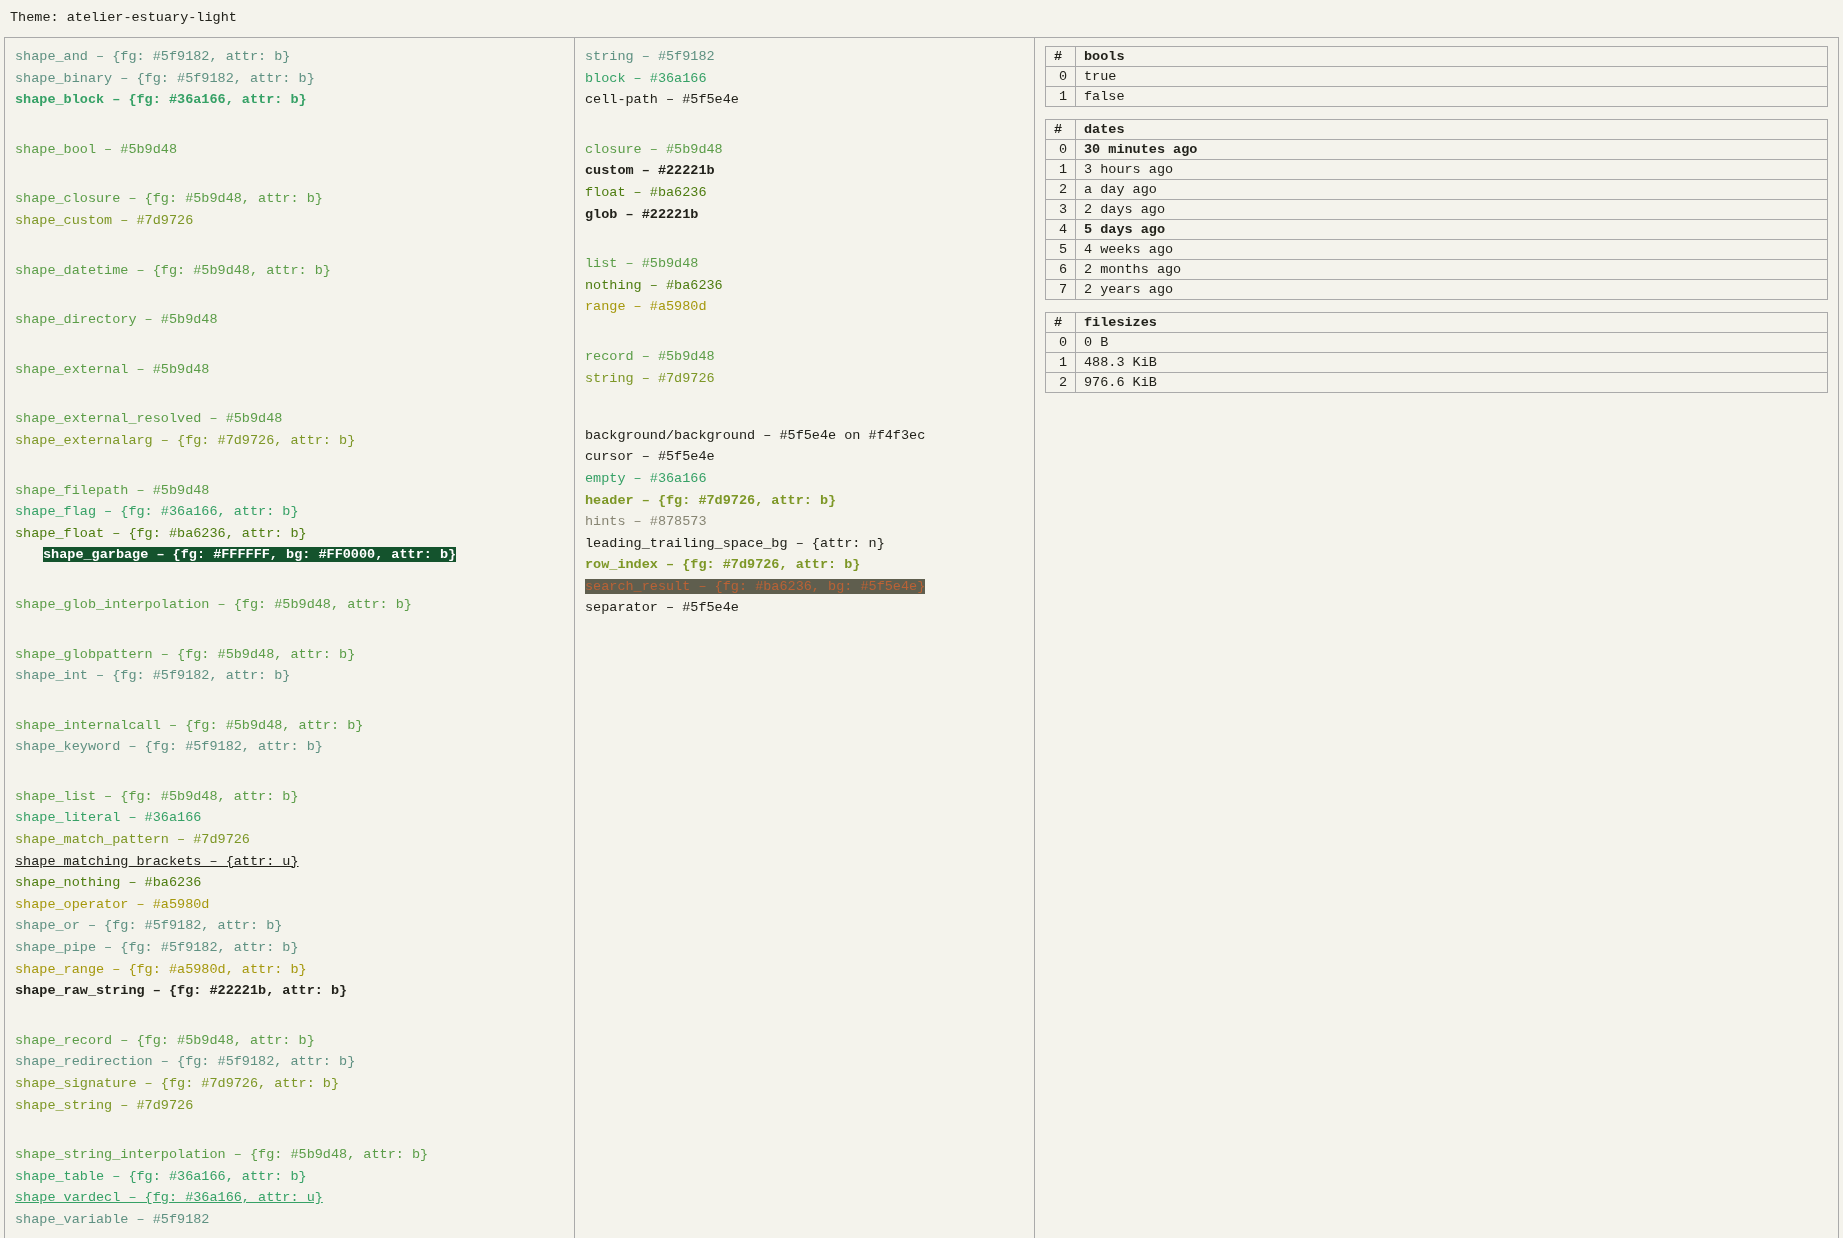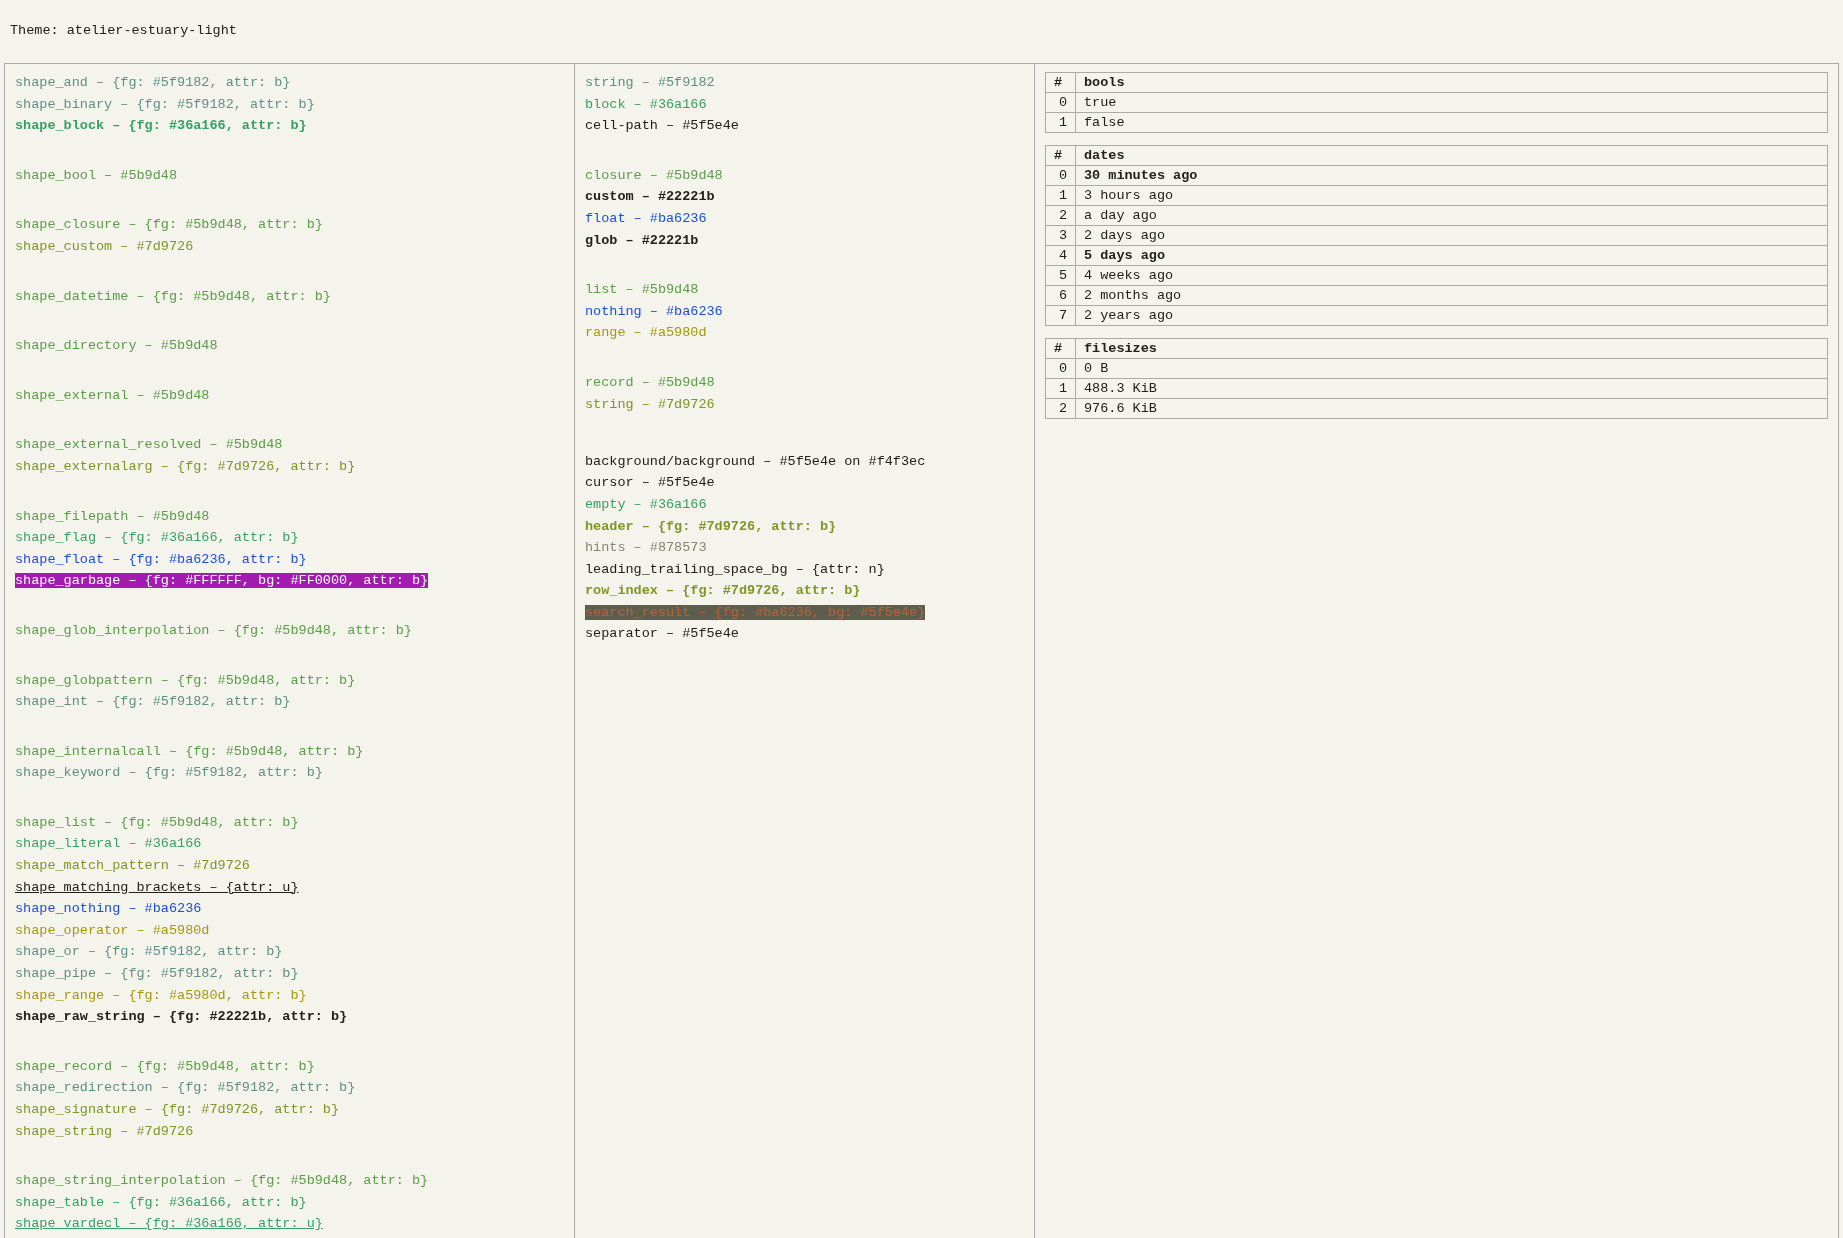--- a/index.html
+++ b/index.html
@@ -3,21 +3,21 @@
   <meta charset="utf-8">
   <style>
     * { box-sizing: border-box; margin: 0; padding: 0; }
     body {
       background: #f4f3ec;
       font-family: 'Courier New', Courier, monospace;
       font-size: 13.5px;
       color: #22221b;
     }
     .theme-title {
-      padding: 23px 10px;
+      padding: 10px 10px;
       font-size: 13.5px;
       color: #22221b;
       background: #f4f3ec;
     }
     .main-container {
       display: flex;
       border: 1.5px solid #aaa;
       margin: 2px 4px 4px 4px;
       background: #f4f3ec;
     }
@@ -38,31 +38,32 @@
       padding: 8px 10px;
       display: flex;
       flex-direction: column;
       gap: 12px;
     }
     .line { display: block; white-space: nowrap; }
     .c-teal { color: #5b9d48; margin-top: 28px; }
     .c-blue { color: #36a166; }
     .c-olive { color: #5f9182; }
     .c-orange { color: #a5980d; }
-    .c-red { color: #1d4ed8; }
+    .c-red { color: #4d7c0f; }
     .c-brown { color: #7d9726; }
     .c-dark { color: #22221b; }
     .c-gray { color: #878573; }
     .bold { font-weight: bold; }
     .underline { text-decoration: underline; }
     .highlight-red {
-      background: #a21caf;
+      background: #14532d;
       color: #FFFFFF;
-      font-weight: normal;
+      font-weight: bold;
       display: inline;
+      margin-left: 28px;
     }
     .highlight-search {
       background: #5f5e4e;
       color: #ba6236;
       display: inline;
       text-align: center;
     }
     .spacer { margin-top: 14px; display: block; }
     
     .panel-table {

